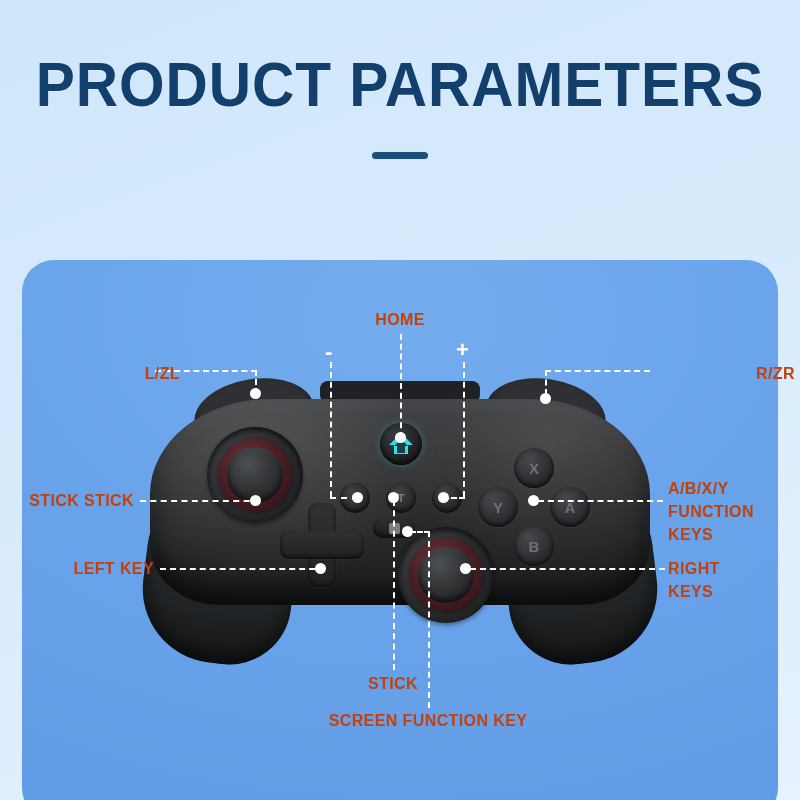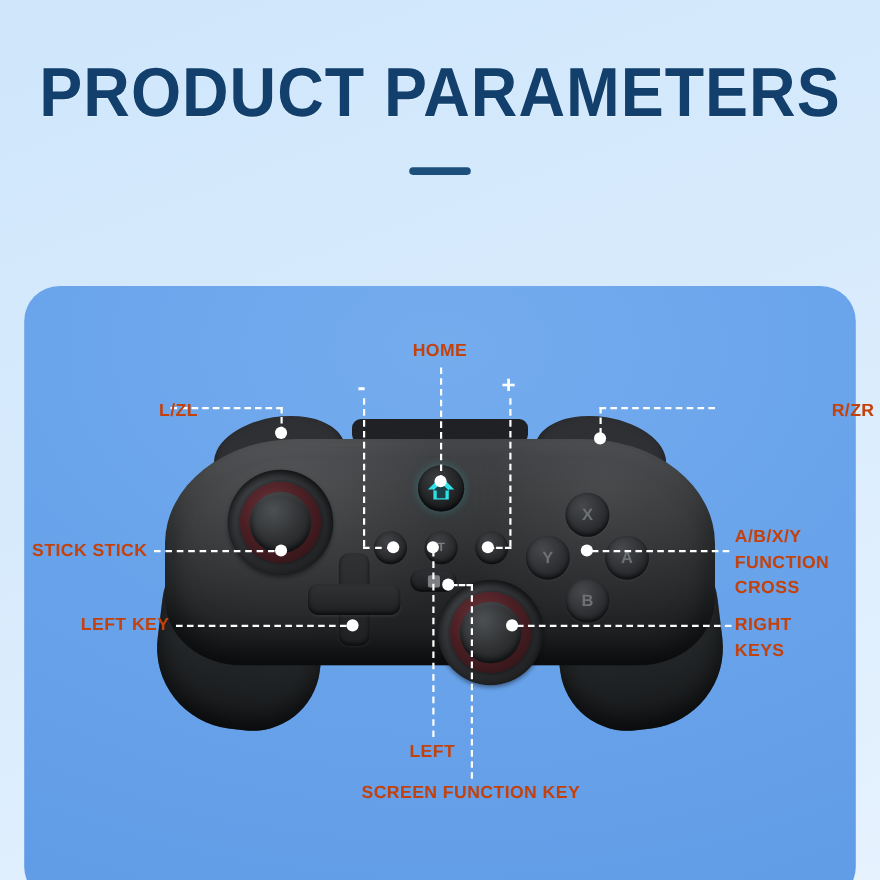--- a/index.html
+++ b/index.html
@@ -258,20 +258,20 @@
 <div class="callout c" style="left:340px; top:308px; width:120px;">HOME</div>
 
 <div class="sign" style="left:325px; top:341px;">-</div>
 
 <div class="sign" style="left:456px; top:339px;">+</div>
 
 <div class="callout r" style="left:665px; top:362px; width:130px;text-align:right;">R/ZR</div>
 
 <div class="callout r" style="left:668px; top:477px; width:132px;">A/B/X/Y
 FUNCTION
-CROSS</div>
+KEYS</div>
 
 <div class="callout r" style="left:668px; top:557px; width:130px;">RIGHT
 KEYS</div>
 
-<div class="callout c" style="left:333px; top:672px; width:120px;">LEFT</div>
+<div class="callout c" style="left:333px; top:672px; width:120px;">STICK</div>
 
 <div class="callout c" style="left:308px; top:709px; width:240px;">SCREEN FUNCTION KEY</div>
 
 </body></html>

